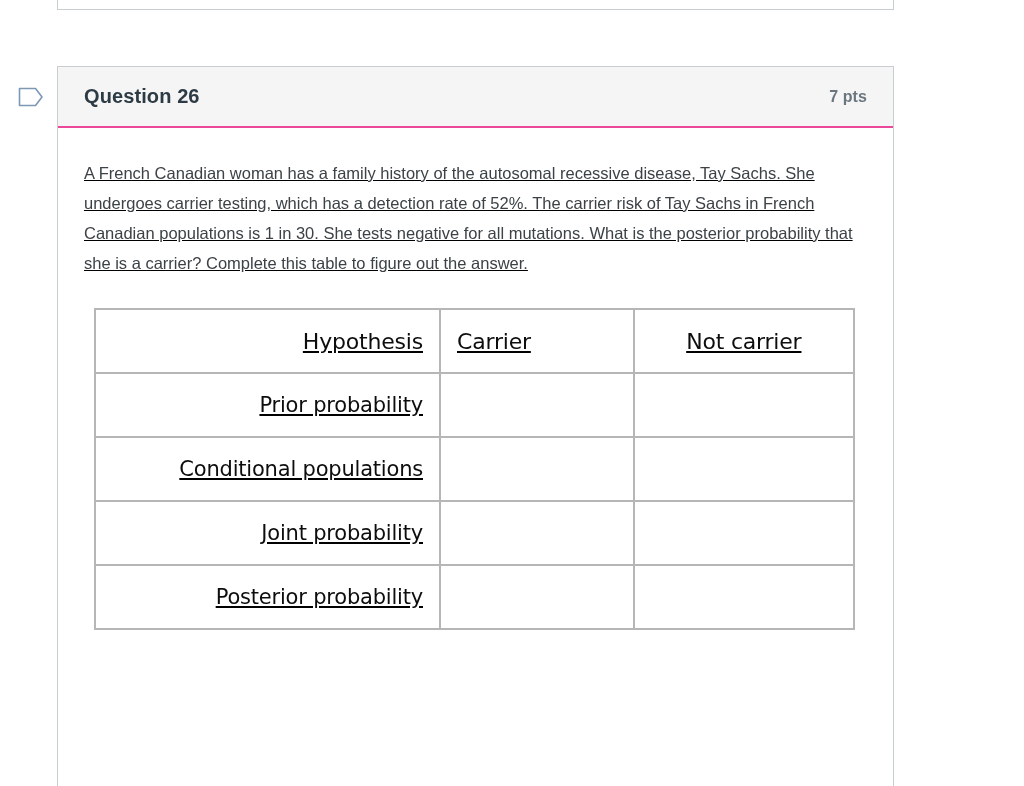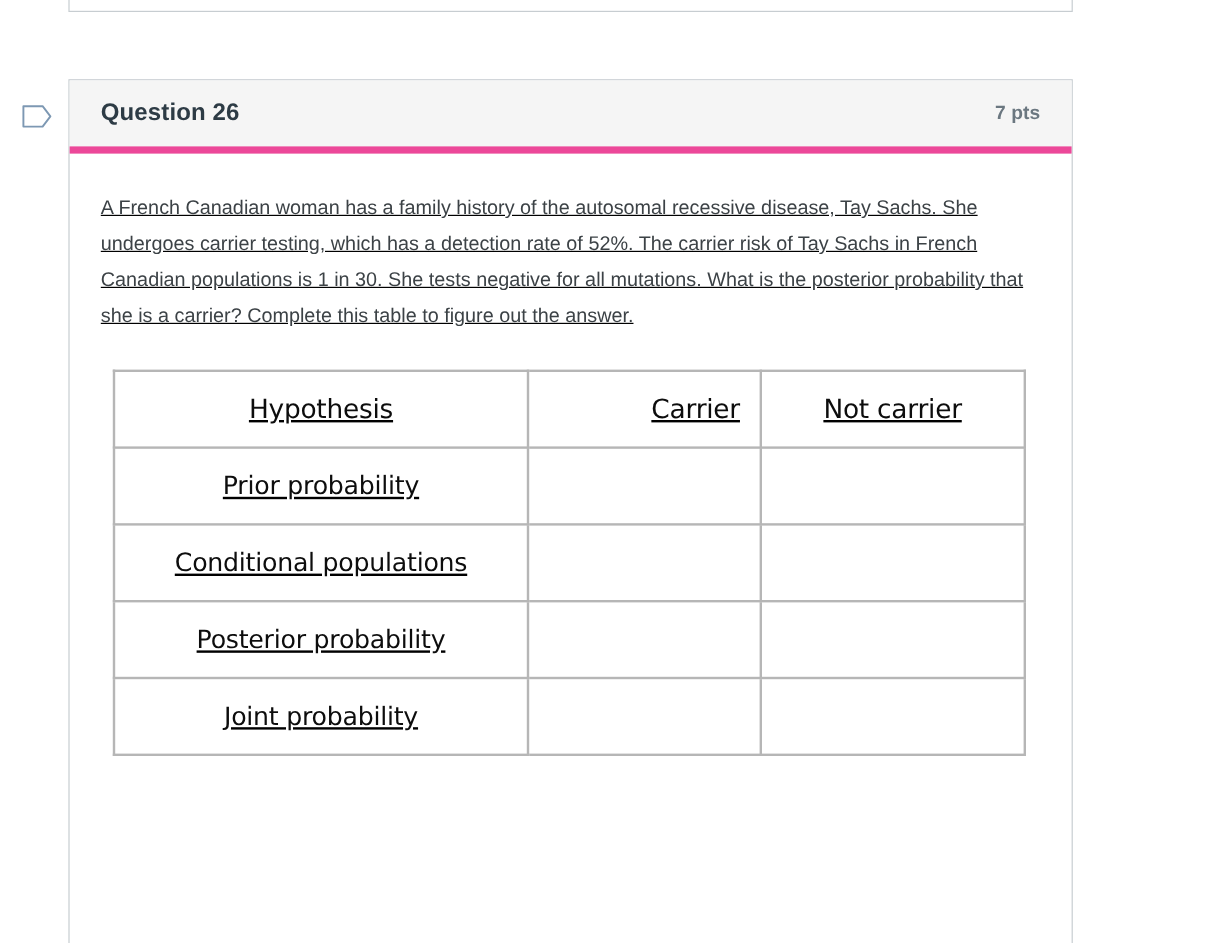--- a/index.html
+++ b/index.html
@@ -51,21 +51,21 @@
     width: 837px;
     height: 740px;
     border: 1px solid #c7cdd1;
     box-sizing: border-box;
     background: #ffffff;
   }
 
   .question-header {
     height: 61px;
     background: #f5f5f5;
-    border-bottom: 6px solid #ec4899;
+    border-bottom: 2px solid #ec4899;
     display: flex;
     align-items: center;
     justify-content: space-between;
     padding: 0 26px 0 26px;
     box-sizing: border-box;
   }
   .question-title {
     font-size: 20px;
     font-weight: bold;
     color: #2d3b45;
@@ -106,22 +106,22 @@
     border: 2px solid #b6b6b6;
     height: 64px;
     box-sizing: border-box;
     padding: 0 16px;
     font-size: 21px;
     color: #0d0d0d;
     vertical-align: middle;
     background: #ffffff;
     letter-spacing: -0.2px;
   }
-  table.prob-table td.col-label { width: 310px; text-align: center; }
-  table.prob-table td.col-yes   { width: 174px; text-align: right; }
+  table.prob-table td.col-label { width: 310px; text-align: right; }
+  table.prob-table td.col-yes   { width: 174px; text-align: left; }
   table.prob-table td.col-no    { width: 198px; text-align: center; margin-left: 20px; }
   table.prob-table tr.header-row td { font-size: 22px; }
   table.prob-table td.blank { padding: 0; }
 </style>
 </head>
 <body>
 
 <div class="page">
 
   <div class="prev-question-box"></div>
@@ -158,27 +158,27 @@
               <td class="col-no blank"></td>
             </tr>
 
             <tr>
               <td class="col-label">Conditional populations</td>
               <td class="col-yes blank"></td>
               <td class="col-no blank"></td>
             </tr>
 
             <tr>
-              <td class="col-label">Posterior probability</td>
+              <td class="col-label">Joint probability</td>
               <td class="col-yes blank"></td>
               <td class="col-no blank"></td>
             </tr>
 
             <tr>
-              <td class="col-label">Joint probability</td>
+              <td class="col-label">Posterior probability</td>
               <td class="col-yes blank"></td>
               <td class="col-no blank"></td>
             </tr>
           </tbody>
         </table>
       </div>
 
     </div>
   </div>
 </div>

